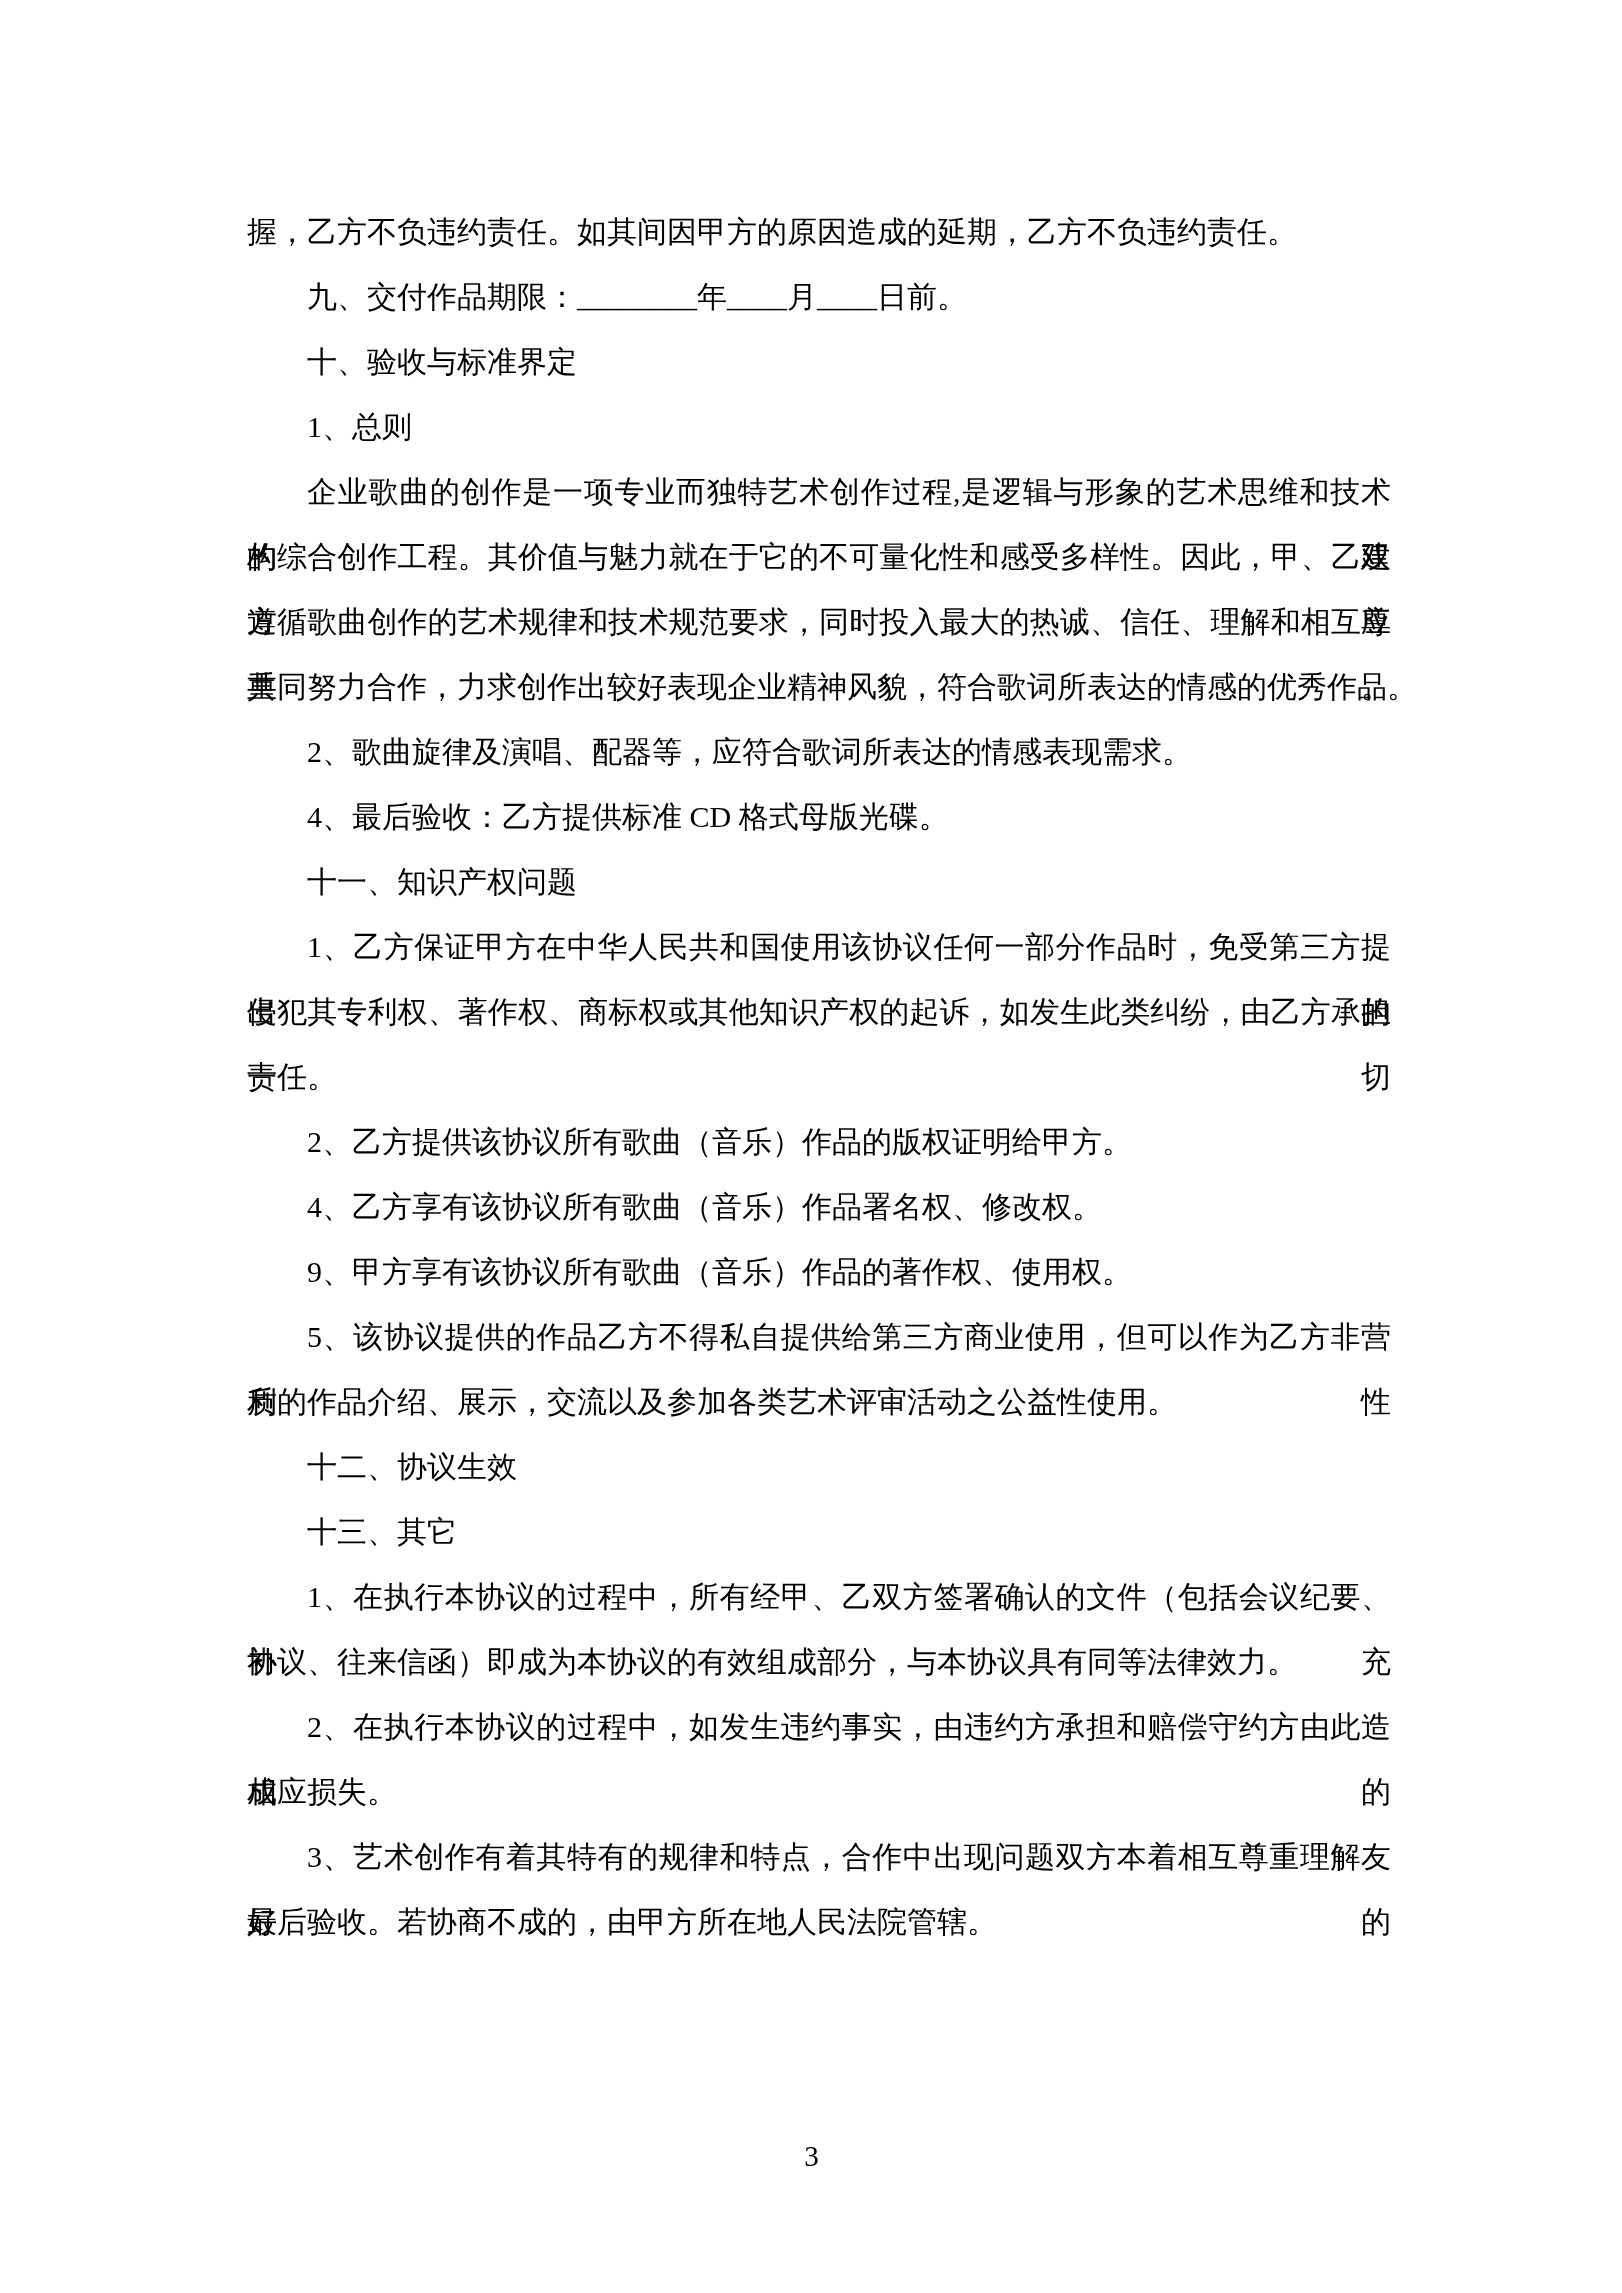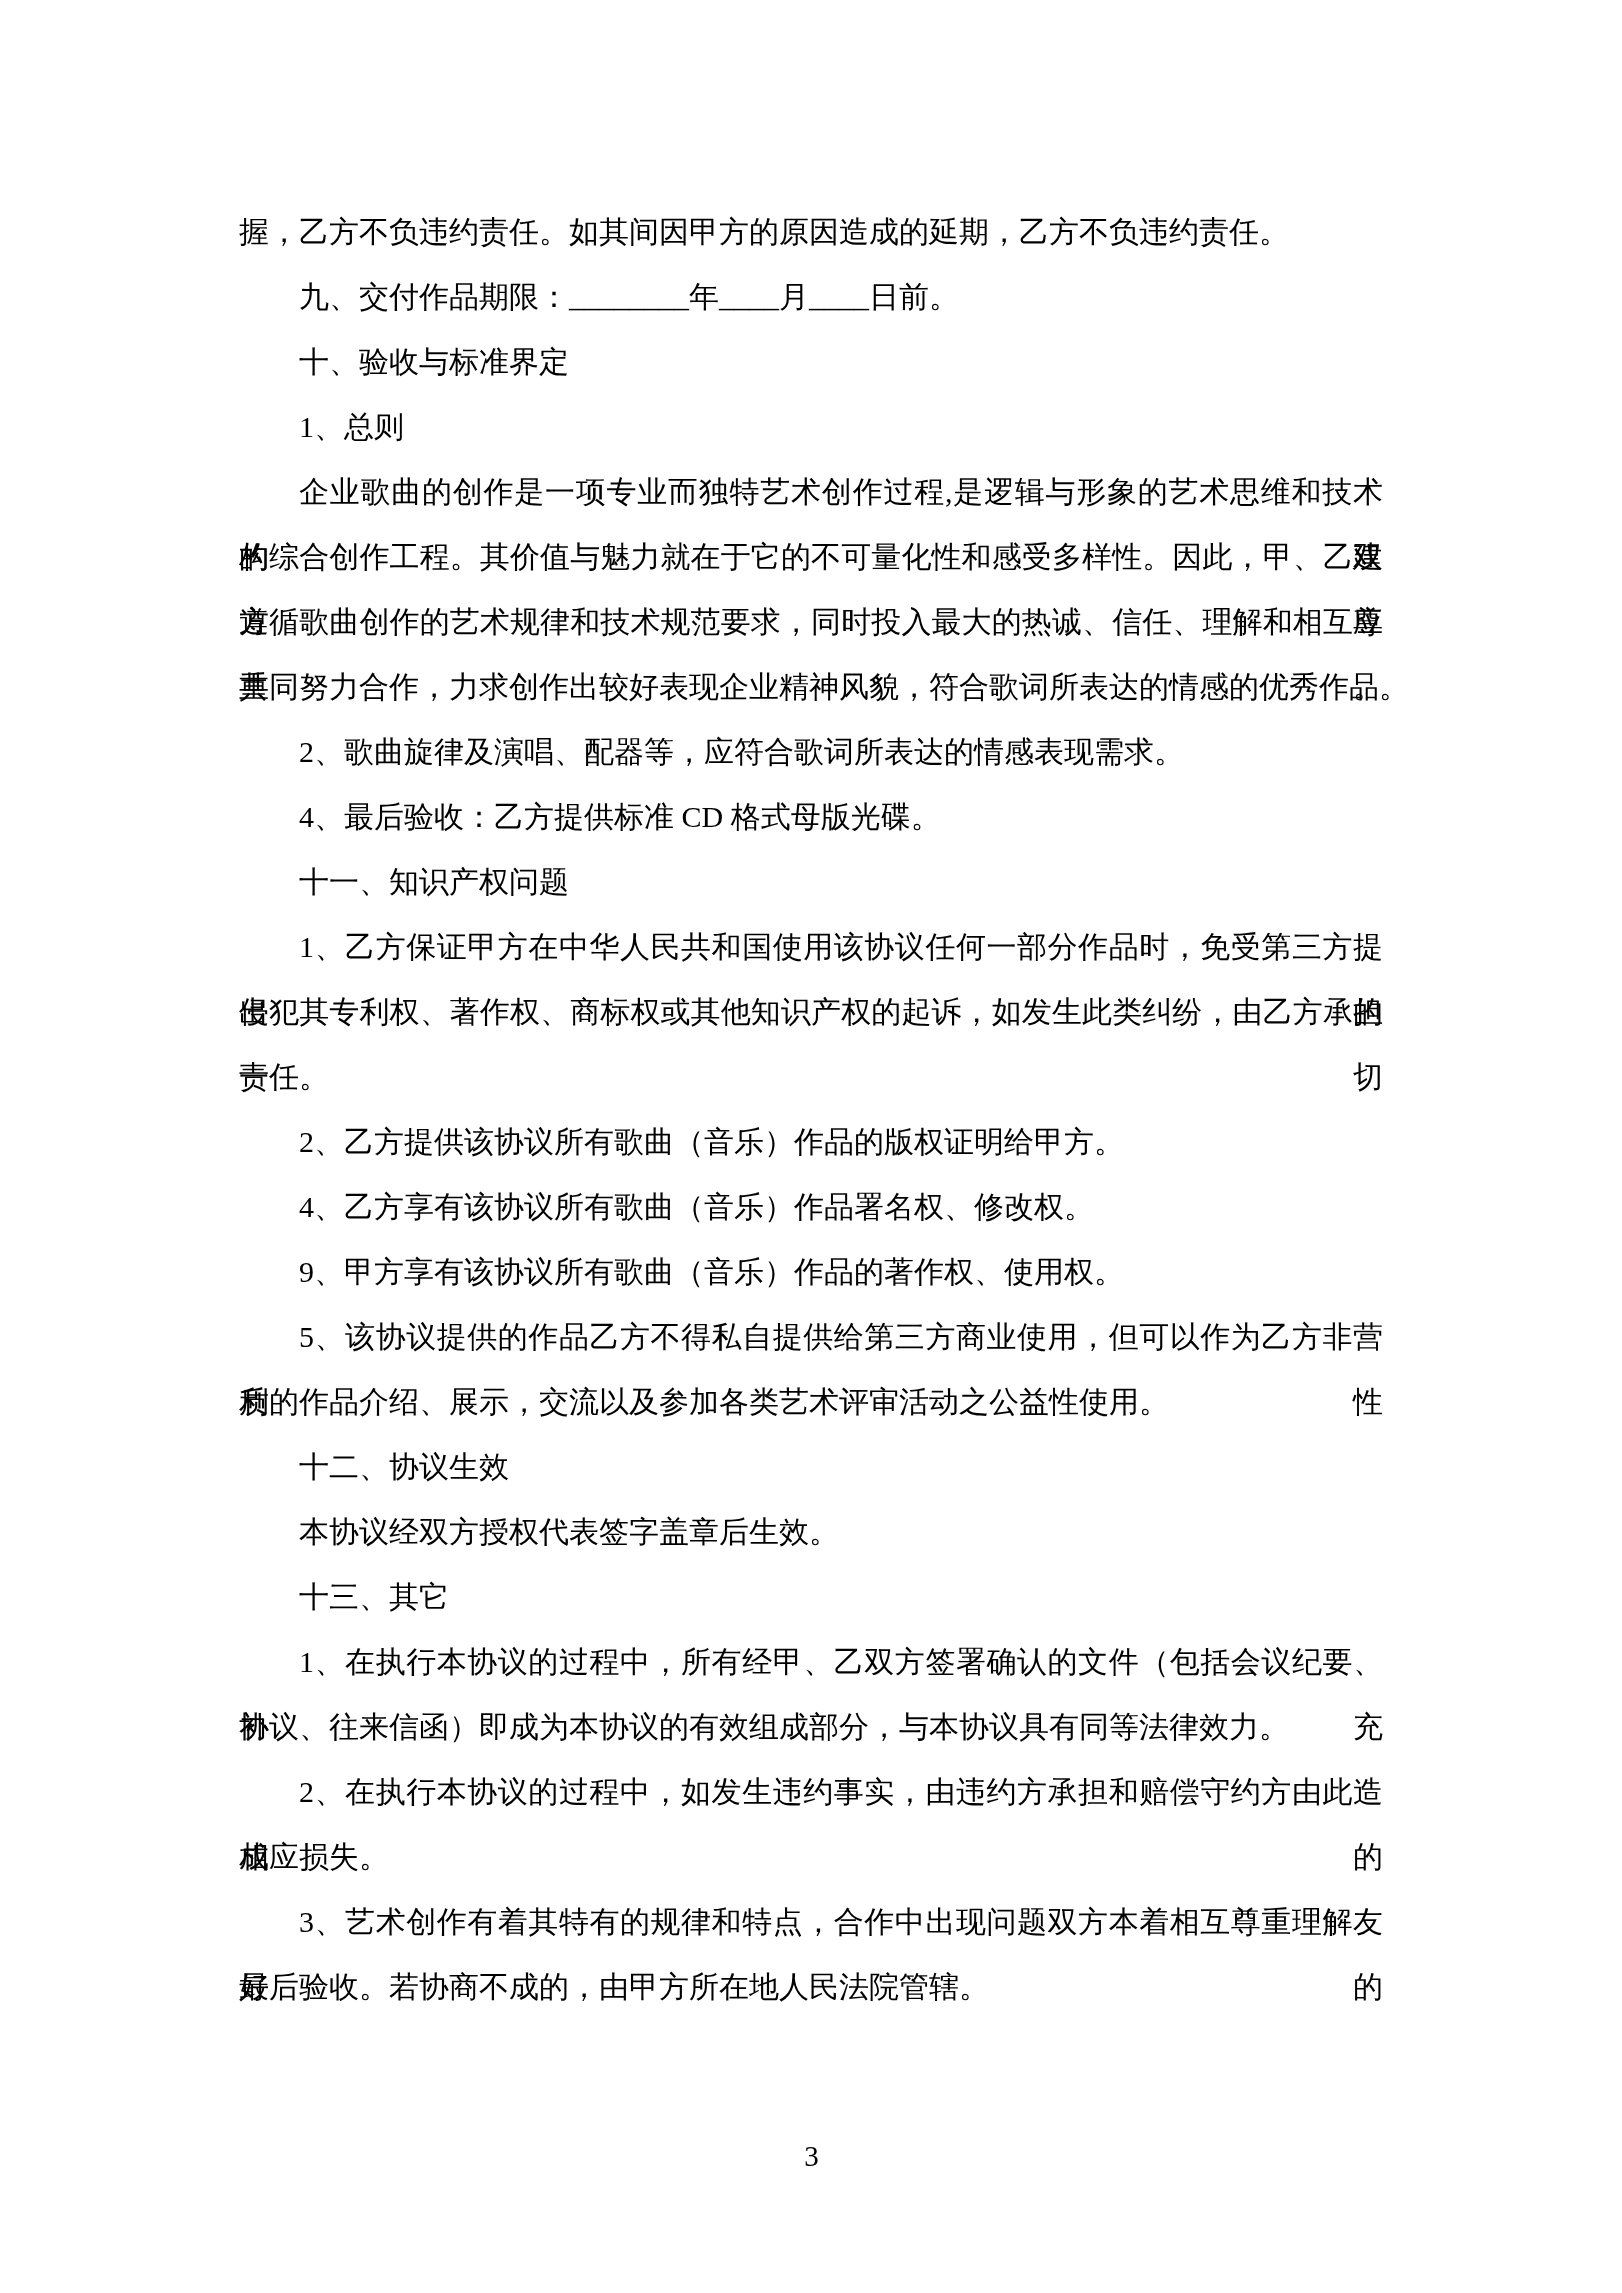--- a/index.html
+++ b/index.html
@@ -11,21 +11,21 @@
     position: relative;
     width: 1623px;
     height: 2294px;
     background: #ffffff;
     font-family: "Liberation Serif", serif;
     color: #000000;
     overflow: hidden;
   }
   .content {
     position: absolute;
-    left: 239px;
+    left: 247px;
     top: 199px;
     width: 1144px;
   }
   .line {
     font-size: 30px;
     height: 65px;
     line-height: 65px;
     white-space: pre;
     color: #000000;
   }
@@ -66,21 +66,20 @@
       <div class="line indent">十一、知识产权问题</div>
       <div class="line indent fill">1、乙方保证甲方在中华人民共和国使用该协议任何一部分作品时，免受第三方提出的</div>
       <div class="line fill">侵犯其专利权、著作权、商标权或其他知识产权的起诉，如发生此类纠纷，由乙方承担一切</div>
       <div class="line">责任。</div>
       <div class="line indent">2、乙方提供该协议所有歌曲（音乐）作品的版权证明给甲方。</div>
       <div class="line indent">4、乙方享有该协议所有歌曲（音乐）作品署名权、修改权。</div>
       <div class="line indent">9、甲方享有该协议所有歌曲（音乐）作品的著作权、使用权。</div>
       <div class="line indent fill">5、该协议提供的作品乙方不得私自提供给第三方商业使用，但可以作为乙方非营利性</div>
       <div class="line">质的作品介绍、展示，交流以及参加各类艺术评审活动之公益性使用。</div>
       <div class="line indent">十二、协议生效</div>
-      <div class="line indent">本协议经双方授权代表签字盖章后生效。</div>
       <div class="line indent">十三、其它</div>
       <div class="line indent fill">1、在执行本协议的过程中，所有经甲、乙双方签署确认的文件（包括会议纪要、补充</div>
       <div class="line">协议、往来信函）即成为本协议的有效组成部分，与本协议具有同等法律效力。</div>
       <div class="line indent fill">2、在执行本协议的过程中，如发生违约事实，由违约方承担和赔偿守约方由此造成的</div>
       <div class="line">相应损失。</div>
       <div class="line indent fill">3、艺术创作有着其特有的规律和特点，合作中出现问题双方本着相互尊重理解友好的</div>
       <div class="line">最后验收。若协商不成的，由甲方所在地人民法院管辖。</div>
     </div>
   <div class="page-number">3</div>
 </div>

